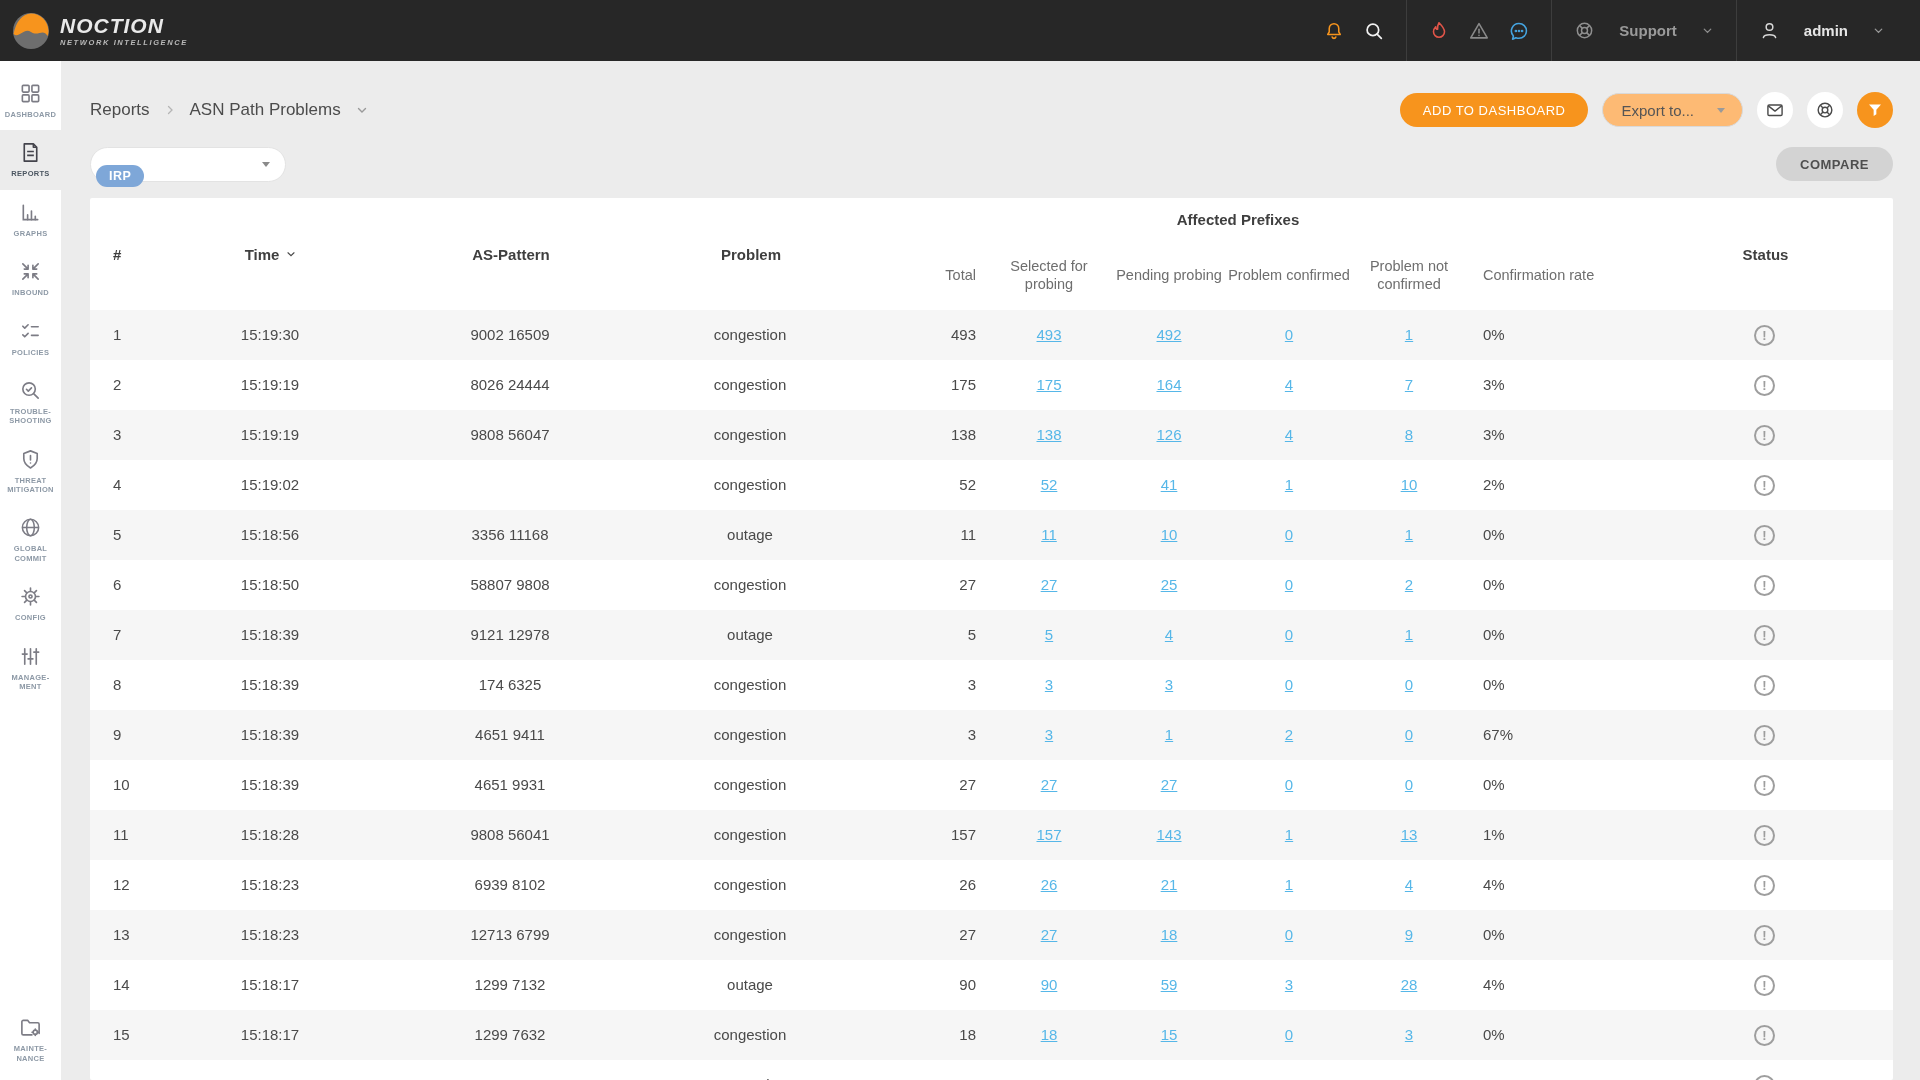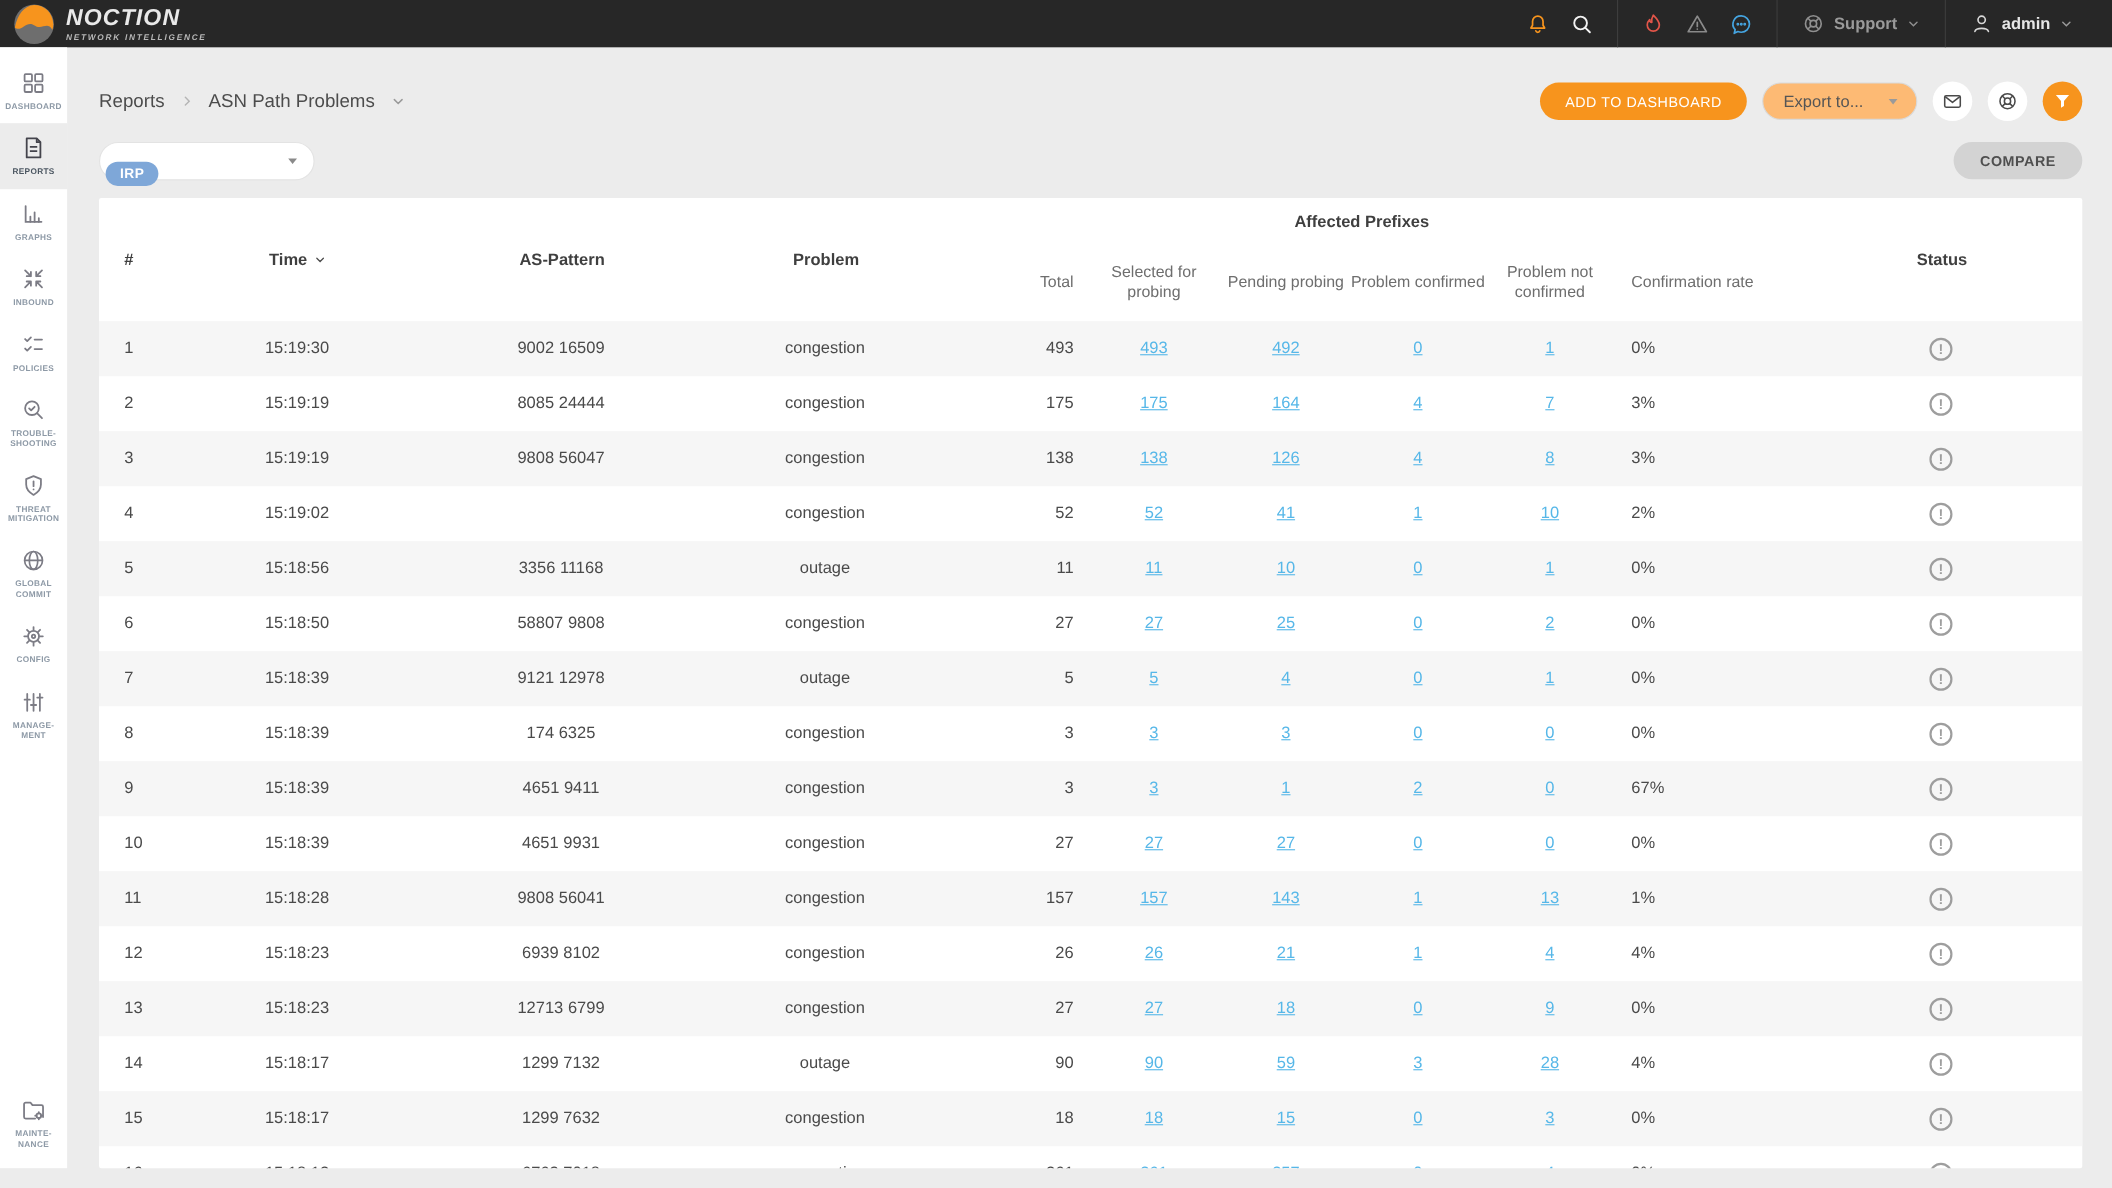--- a/index.html
+++ b/index.html
@@ -1,29 +1,29 @@
 <!DOCTYPE html>
 <html><head>
 <meta charset="utf-8">
 <style>
   * { margin:0; padding:0; box-sizing:border-box; }
   html,body { width:1920px; height:1080px; overflow:hidden; background:#ececec;
     font-family:"Liberation Sans","DejaVu Sans",sans-serif; }
 
   
-  .topbar { height:43px; background:#272727; display:flex; align-items:center; padding:0 25px 0 12px; }
+  .topbar { height:61px; background:#272727; display:flex; align-items:center; padding:0 25px 0 12px; }
   .brand { display:flex; align-items:center; gap:10px; }
   .brand-text { display:flex; flex-direction:column; line-height:1; }
   .brand-name { color:#e9e9e9; font-size:21px; font-weight:700; font-style:italic; letter-spacing:1px; }
   .brand-tag { color:#b9b9b9; font-size:7.5px; font-weight:700; font-style:italic; letter-spacing:1.6px; margin-top:3px; }
   .topbar-spacer { flex:1; }
   .top-icons { display:flex; align-items:center; height:100%; }
   .top-icon { display:flex; align-items:center; justify-content:center; width:40px; height:100%; cursor:pointer; }
   .tb-divider { width:1px; height:100%; background:#3d3d3d; margin:0 12px; }
-  .top-menu { display:flex; align-items:center; gap:8px; height:100%; padding:0 10px; cursor:pointer; }
+  .top-menu { display:flex; align-items:center; gap:24px; height:100%; padding:0 10px; cursor:pointer; }
   .top-menu-label { font-size:15px; font-weight:700; }
   .support-label { color:#9a9a9a; }
   .admin-label { color:#e6e6e6; }
 
   
   .app { display:flex; height:calc(1080px - 61px); }
 
   
   .sidebar { width:61px; background:#ffffff; display:flex; flex-direction:column; align-items:stretch; padding-top:10px; }
   .side-item { display:flex; flex-direction:column; align-items:center; gap:5px; padding:11px 2px; cursor:pointer; color:#7c7c85; }
@@ -339,21 +339,21 @@
     <div class="c11">
               <div class="status-wrap">
                 <span class="status-icon">!</span>
               </div>
             </div>
   </div>
 
   <div class="tgrid trow">
     <div class="td c1">2</div>
     <div class="td c2">15:19:19</div>
-    <div class="td c3">8085 24444</div>
+    <div class="td c3">8026 24444</div>
     <div class="td c4">congestion</div>
     <div class="td c5">175</div>
     <div class="td c6"><a class="link">175</a></div>
     <div class="td c7"><a class="link">164</a></div>
     <div class="td c8"><a class="link">4</a></div>
     <div class="td c9"><a class="link">7</a></div>
     <div class="td c10">3%</div>
     <div class="c11">
               <div class="status-wrap">
                 <span class="status-icon">!</span>

